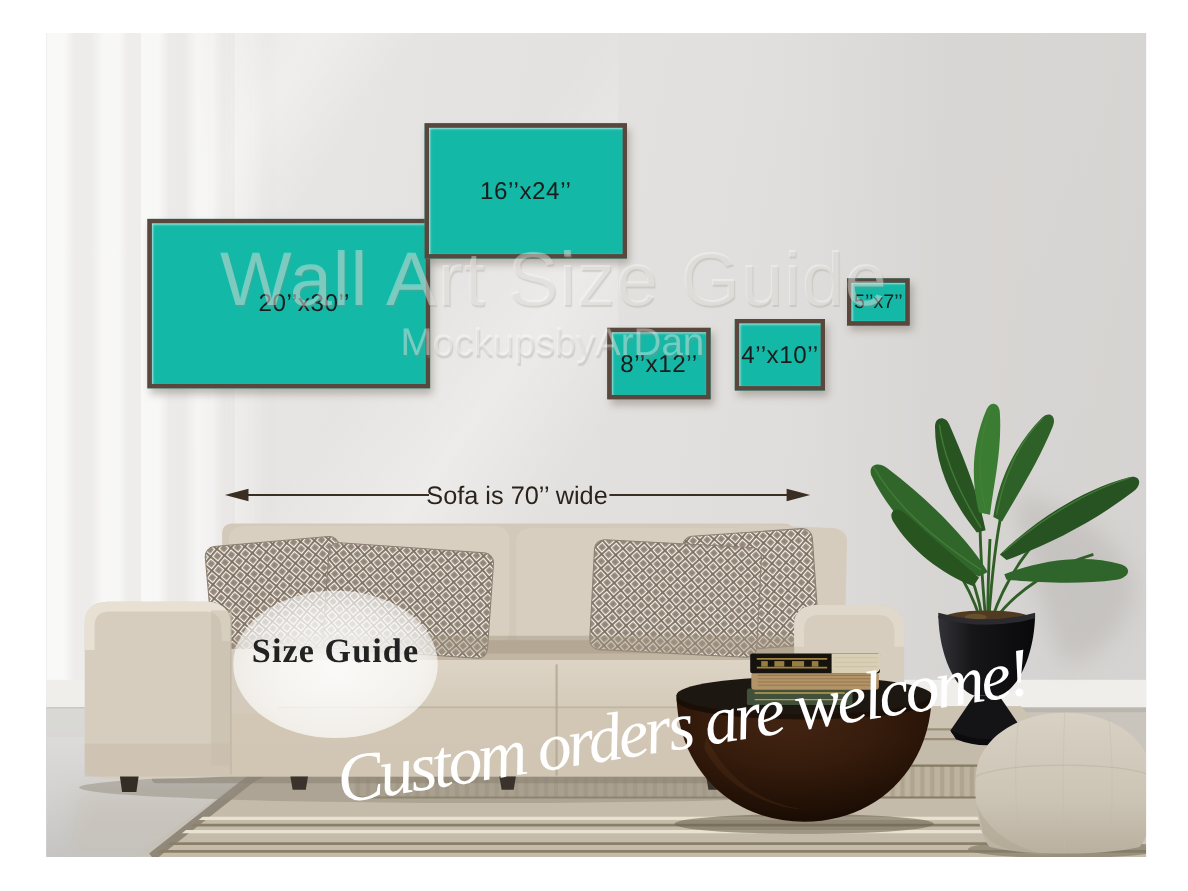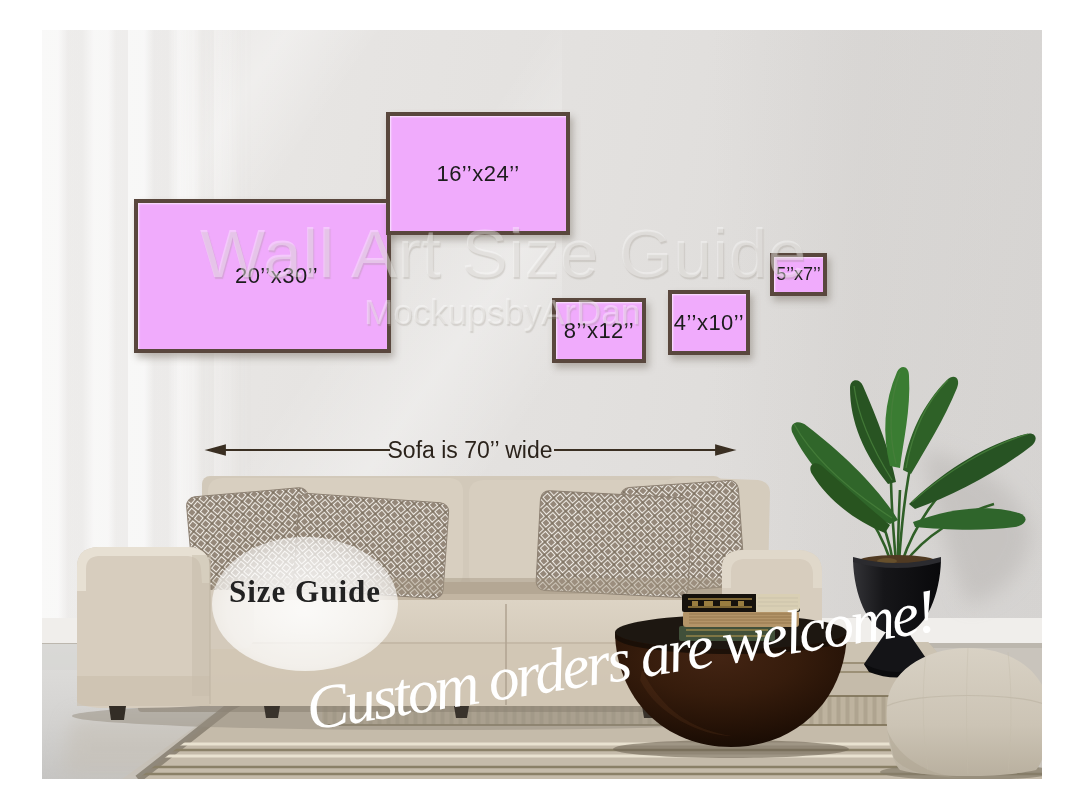--- a/index.html
+++ b/index.html
@@ -1,19 +1,19 @@
 <!DOCTYPE html>
 <html><head>
 <meta charset="utf-8">
 <style>
   html,body{margin:0;padding:0;background:#ffffff;}
   #stage{position:relative;width:1080px;height:810px;background:#ffffff;overflow:hidden;
          font-family:"Liberation Sans",sans-serif;}
   #photo{position:absolute;left:42px;top:30px;width:1000px;height:749px;background:#e3e1df;overflow:hidden;}
-  .frame{position:absolute;border:4px solid #59473d;background:#f0abfc;
+  .frame{position:absolute;border:4px solid #59473d;background:#14b8a6;
          box-shadow:3px 5px 7px rgba(120,110,100,0.45), inset 1px 1px 2px rgba(255,255,255,0.7);
          display:flex;align-items:center;justify-content:center;}
   .frame span{font-size:22px;color:#1c1c1c;letter-spacing:0.5px;}
 </style>
 </head>
 <body>
 <div id="stage">
 
   <div id="photo">
 

